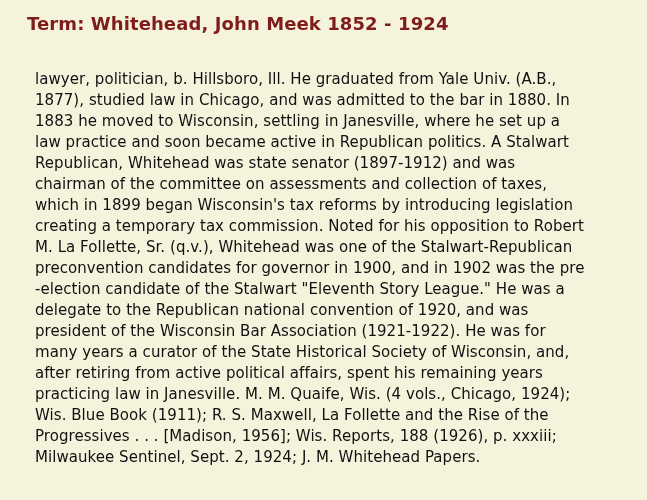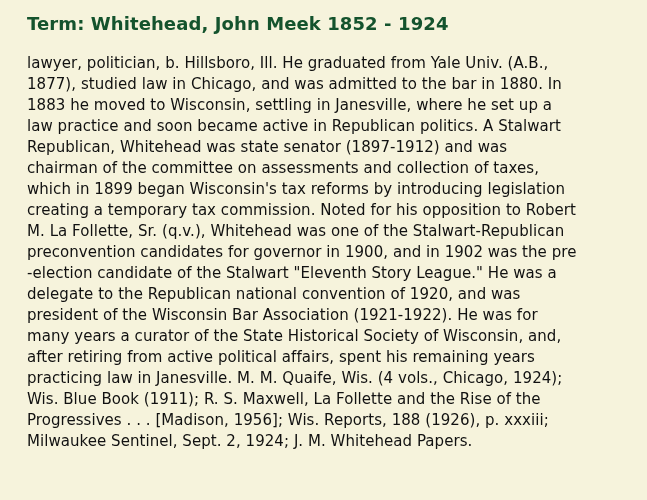--- a/index.html
+++ b/index.html
@@ -13,37 +13,37 @@
     font-family: "DejaVu Sans", "Liberation Sans", sans-serif;
     overflow: hidden;
   }
   .page {
     box-sizing: border-box;
     width: 647px;
     height: 500px;
     padding: 14px 18px 0 27px;
   }
   .term-heading {
-    margin: 0 0 19px 0;
+    margin: 0 0 35px 0;
     font-size: 18px;
     line-height: 20px;
     font-weight: bold;
-    color: #14532d;
+    color: #7f1d1d;
     white-space: nowrap;
     letter-spacing: 0.1px;
   }
   .definition-label {
     margin: 0 0 18px 0;
     font-size: 15px;
     line-height: 17px;
     font-weight: bold;
     color: #7c3331;
   }
   .definition-text {
-    margin: 0;
+    margin: 8px;
     font-size: 15px;
     line-height: 21px;
     color: #111111;
     white-space: pre;
     letter-spacing: 0.05px;
   }
 </style>
 </head>
 <body>
 

